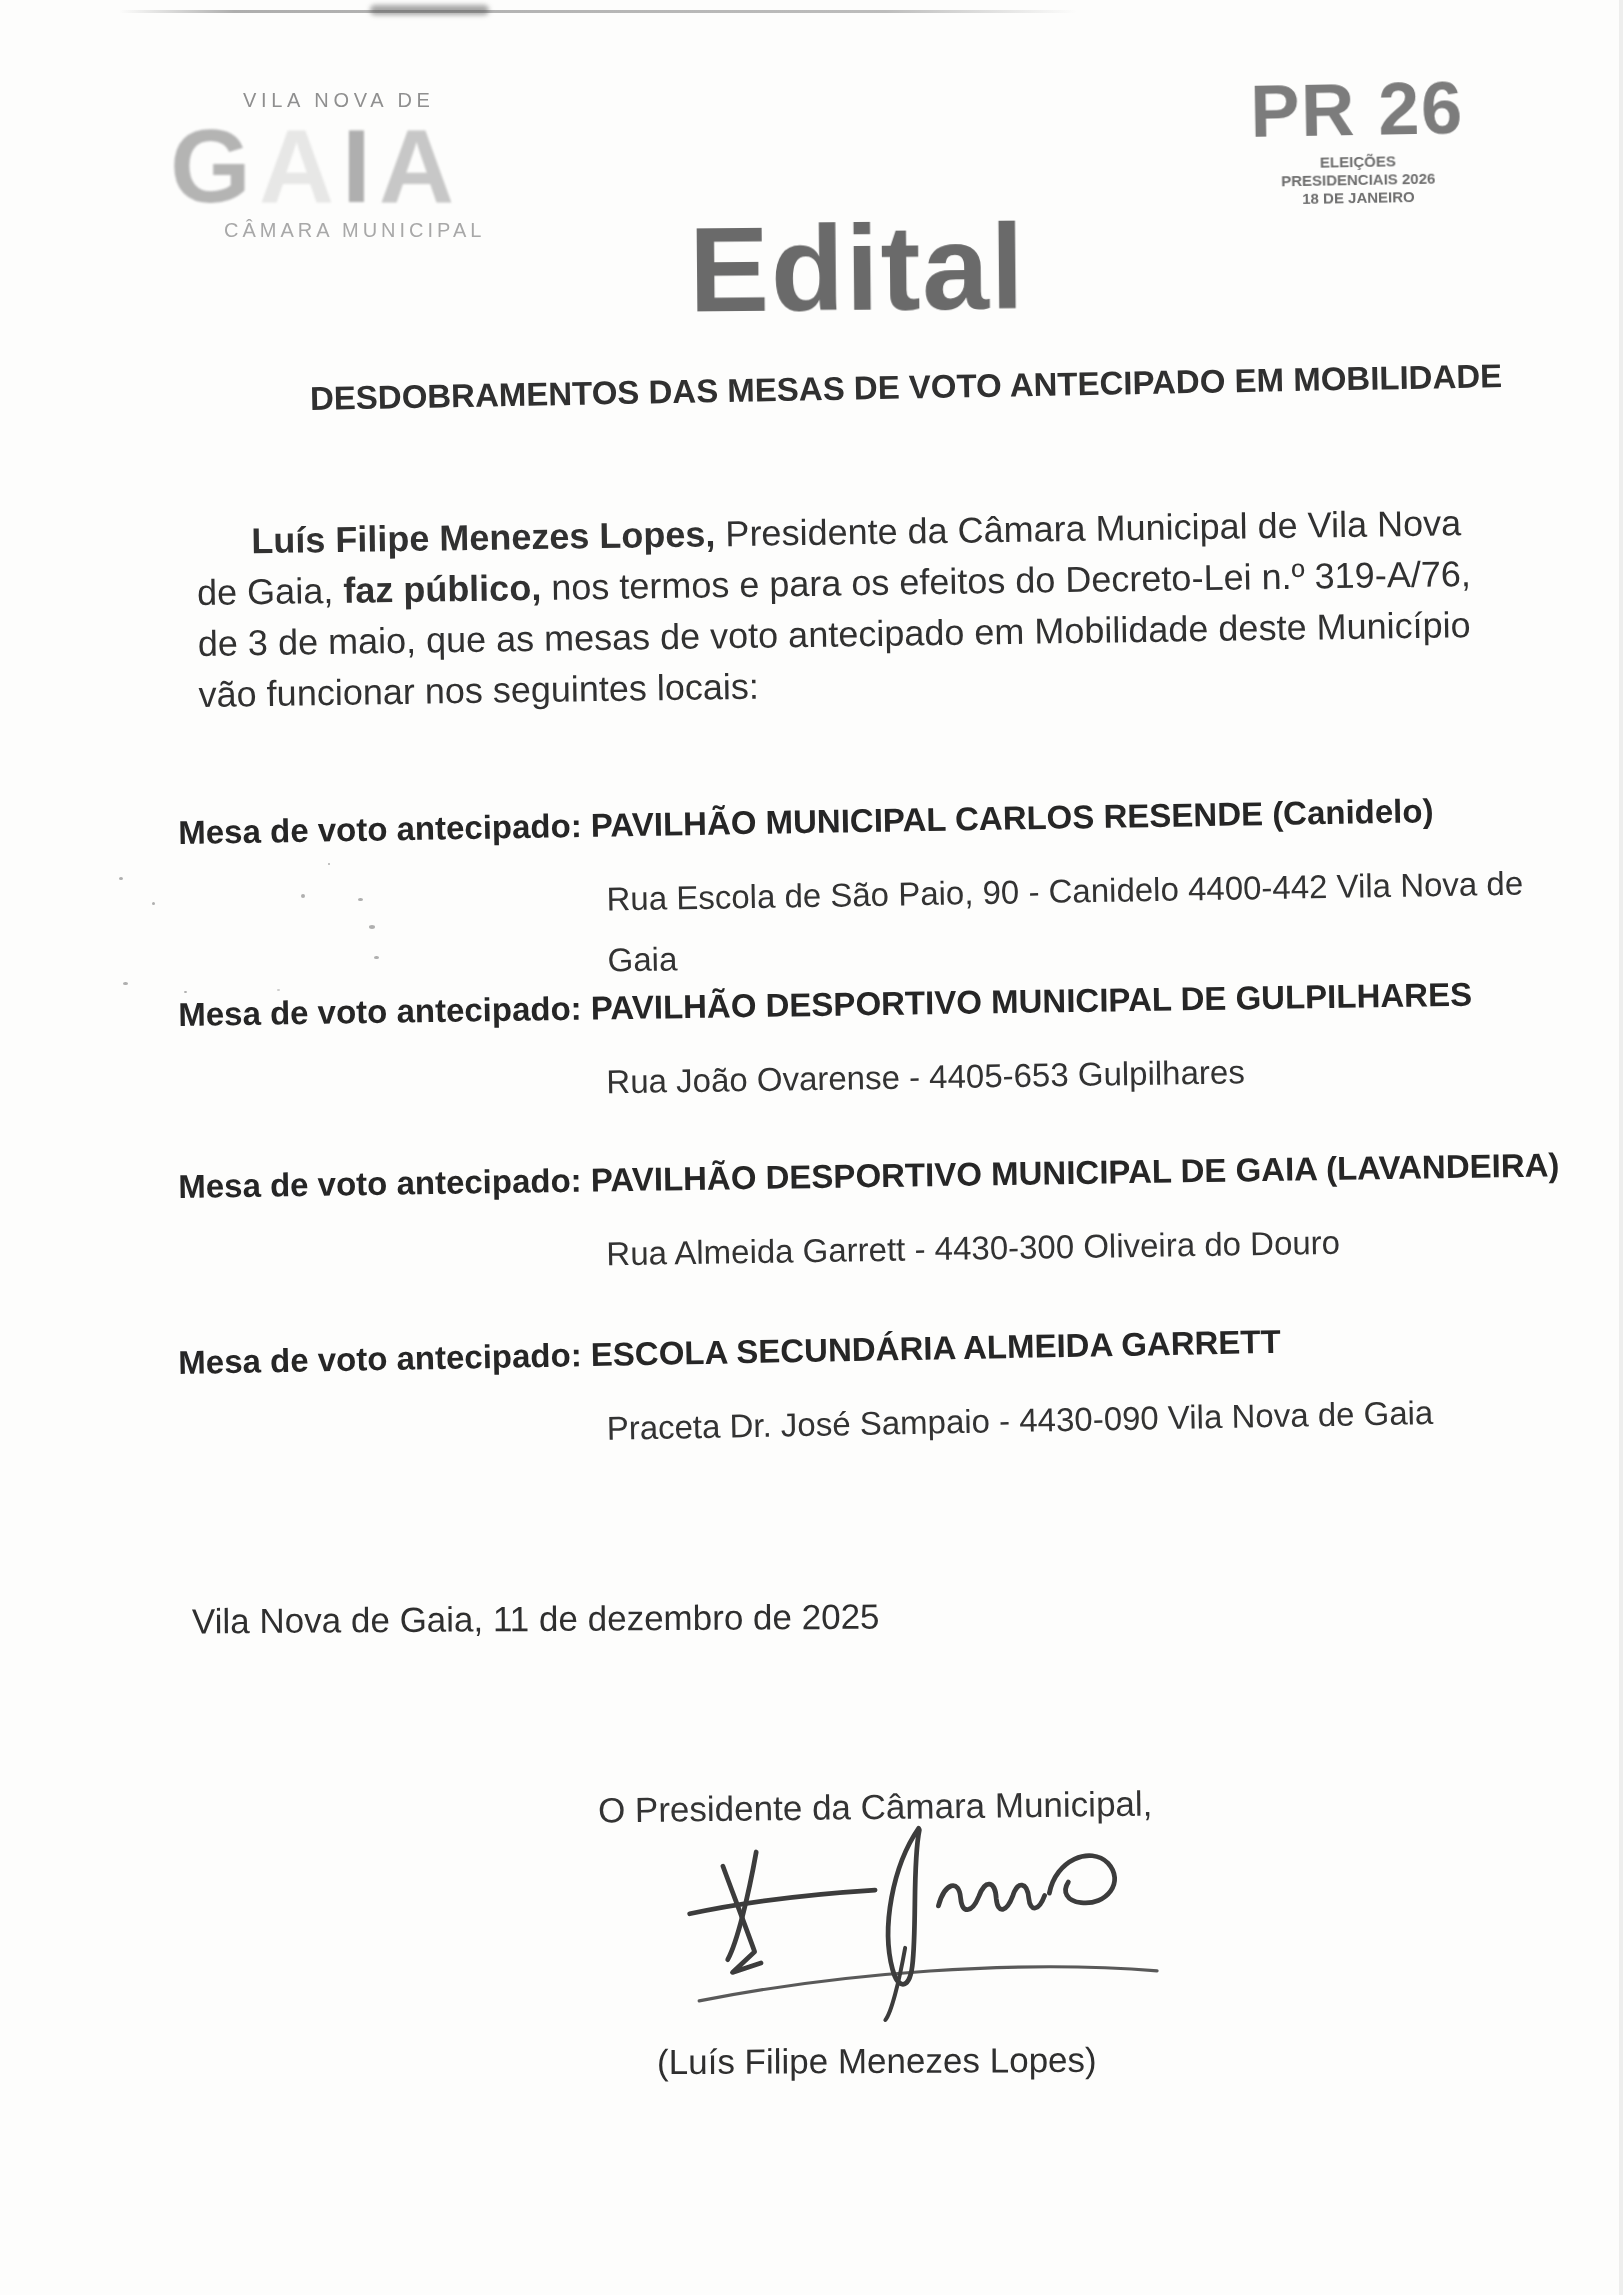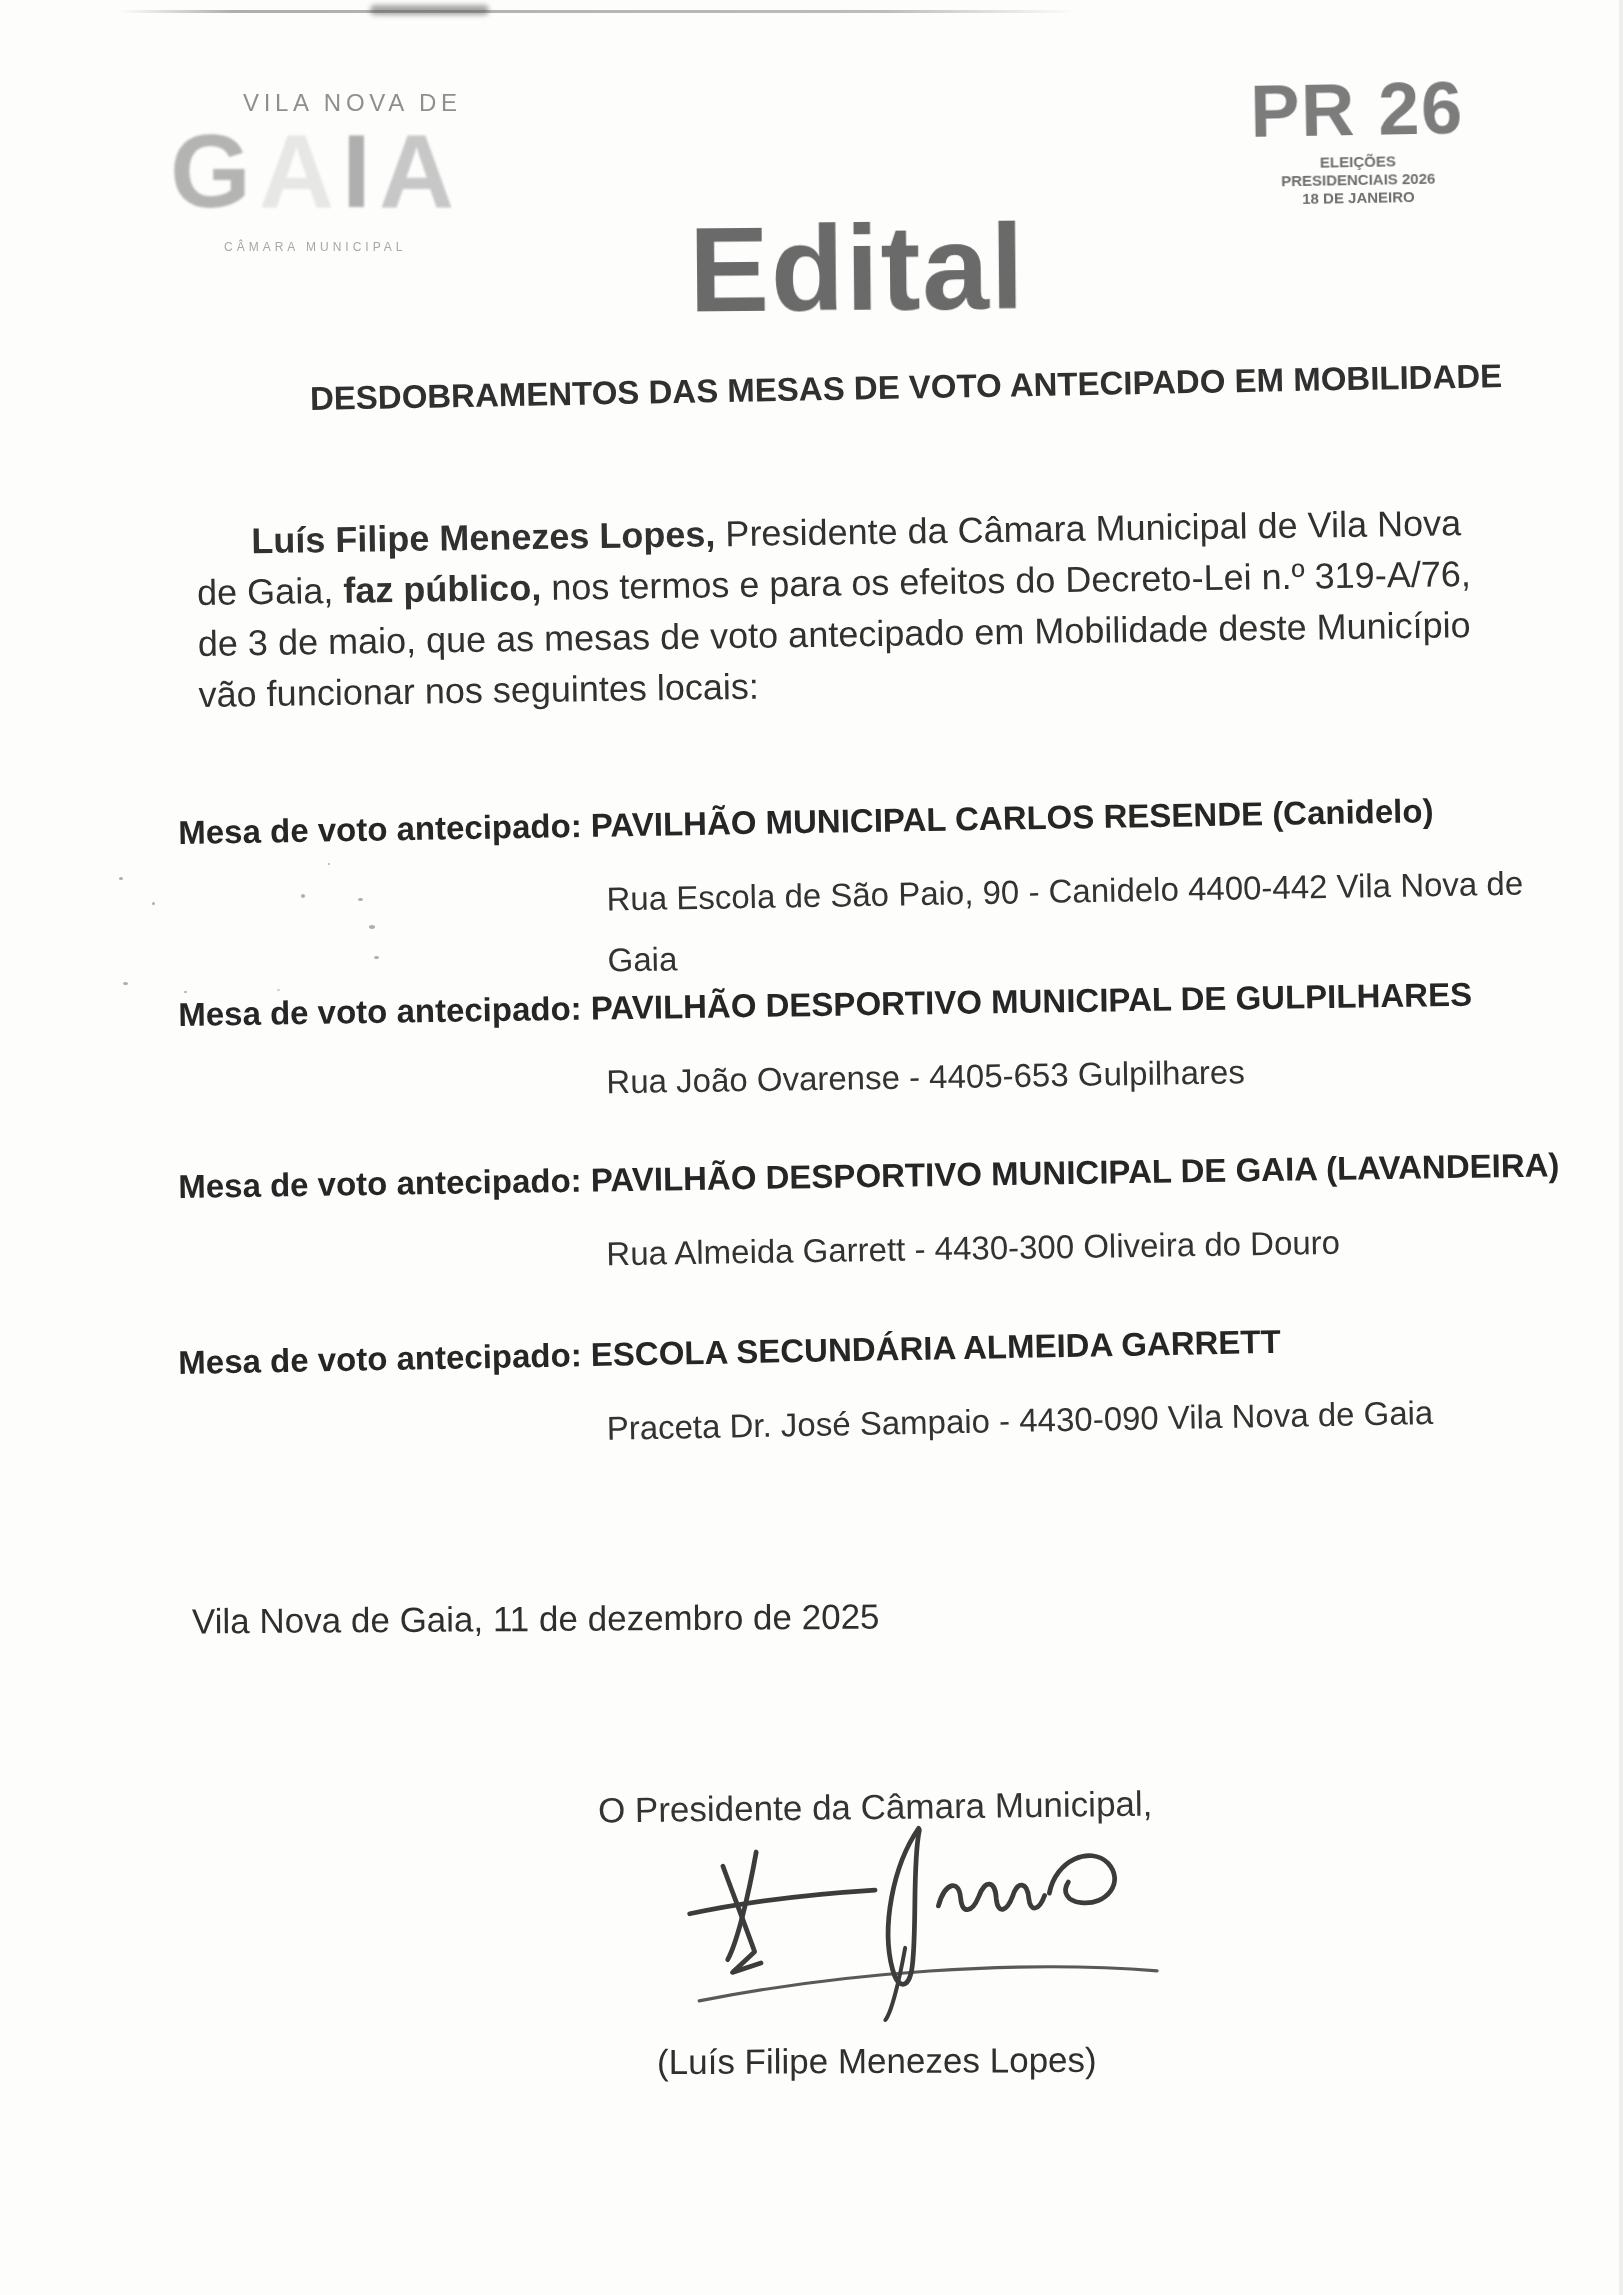--- a/index.html
+++ b/index.html
@@ -12,27 +12,27 @@
     color:#2e2e2e;
   }
   
   .scan-top-line{position:absolute;left:119px;top:10.3px;width:958px;height:2.4px;
     background:linear-gradient(90deg,rgba(110,110,110,0) 0%,rgba(110,110,110,.55) 12%,rgba(110,110,110,.45) 80%,rgba(110,110,110,0) 100%);}
   .scan-smudge{position:absolute;left:370px;top:4.7px;width:119px;height:10.3px;border-radius:5.5px;
     background:rgba(80,80,80,.5);filter:blur(2.4px);}
   .speck{position:absolute;background:#6f6f6f;border-radius:50%;opacity:.55;}
   
   .logo{position:absolute;left:170px;top:89px;width:340px;}
-  .logo-top{margin-left:73px;font-size:24px;letter-spacing:4.7px;color:#8f8f8f;font-weight:400;}
+  .logo-top{margin-left:73px;font-size:20px;letter-spacing:4.7px;color:#8f8f8f;font-weight:400;}
   .logo-word{margin-top:1.6px;font-size:104px;font-weight:800;line-height:1;letter-spacing:8px;color:#9b9b9b;filter:blur(1.3px);}
   .logo-word span:nth-child(1){opacity:.75;}
   .logo-word span:nth-child(2){opacity:.22;}
   .logo-word span:nth-child(3){opacity:.8;}
   .logo-word span:nth-child(4){opacity:.55;}
-  .logo-bottom{margin-left:54px;margin-top:17px;font-size:12px;letter-spacing:4px;color:#a8a8a8;filter:blur(0.5px);}
+  .logo-bottom{margin-left:54px;margin-top:1px;font-size:20px;letter-spacing:4px;color:#a8a8a8;filter:blur(0.5px);}
   .stamp{position:absolute;left:1239px;top:73px;width:237px;text-align:center;transform:rotate(-1deg);color:#7c7c7c;}
   .stamp-title{font-size:74px;font-weight:800;line-height:1;letter-spacing:1.6px;filter:blur(0.6px);}
   .stamp-sub{margin-top:6.3px;font-size:15px;font-weight:600;line-height:18px;color:#6f6f6f;filter:blur(0.3px);}
   
   .doc-title{position:absolute;left:689px;top:199px;margin:0;
     font-size:120px;font-weight:700;letter-spacing:1.6px;color:#6a6a6a;
     transform:rotate(-.5deg);filter:blur(0.5px);}
   .doc-subtitle{position:absolute;left:310px;top:380px;margin:0;white-space:nowrap;
     font-size:33px;font-weight:700;color:#303030;transform:rotate(-1.1deg);transform-origin:left center;}
   

